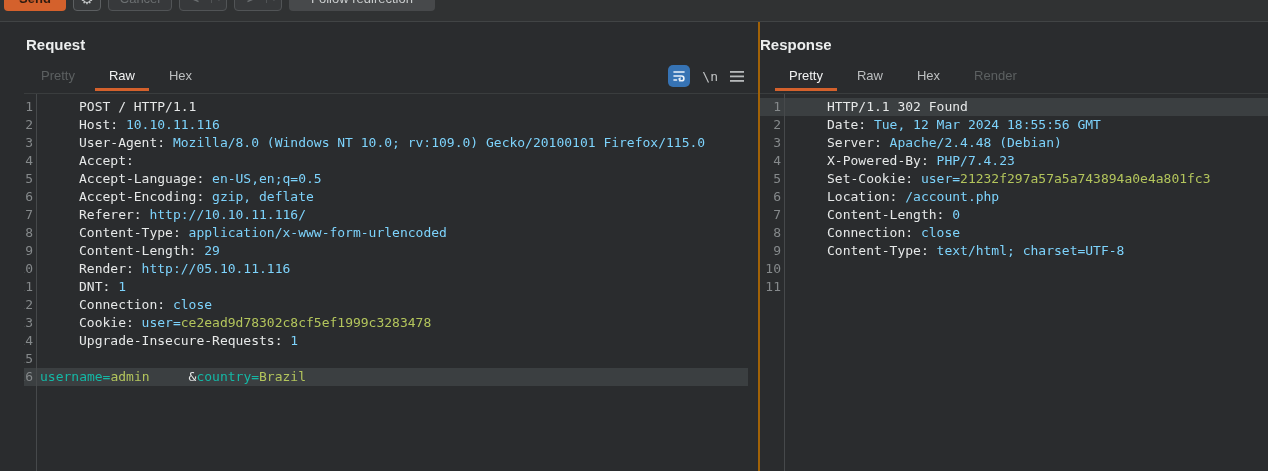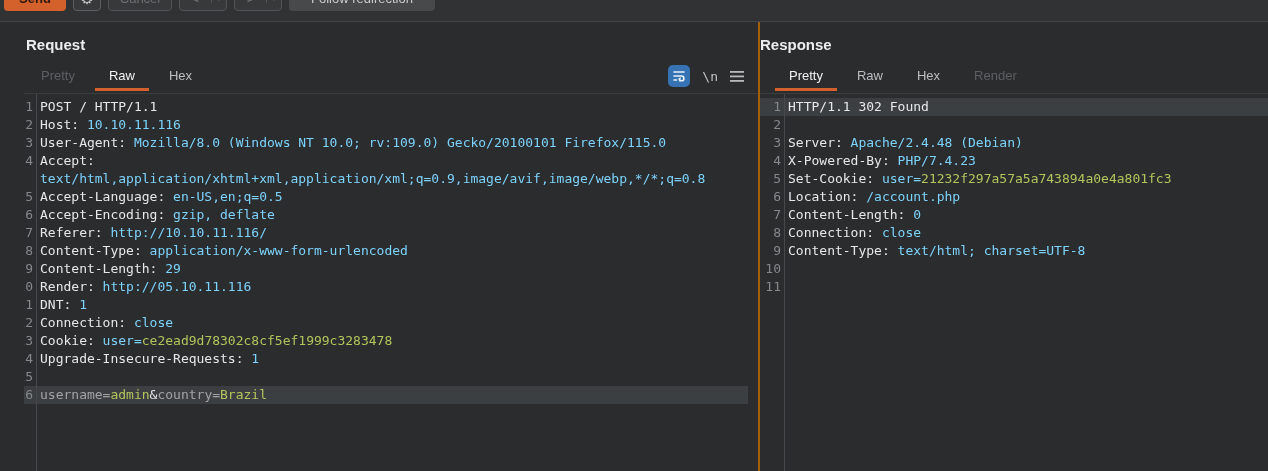--- a/index.html
+++ b/index.html
@@ -54,24 +54,24 @@
   .row { display:flex; min-height:18px; line-height:18px; }
   .row.hl { background:#3b3f41; }
   .pane-request .row.hl { margin-right:10px; }
 
   .gutter { flex:none; position:relative; overflow:hidden; color:#85898b; }
   .pane-request  .gutter { width:12px; }
   .pane-response .gutter { width:24px; }
   .gutter span { position:absolute; right:3px; }
 
   .code { white-space:pre; padding-left:4px; }
-  .c-p { color:#e6e8e8; }   
+  .c-p { color:#e6e8e8;margin-left:39px; }   
   .c-v { color:#7dd3fc; }   
   .c-g { color:#b3c55c; }   
-  .c-b { color:#a3a3a3; }   
+  .c-b { color:#14b8a6; }   
 </style>
 </head>
 <body>
 
 <div class="toolbar">
   <div class="toolbar-row">
     <div class="btn btn-send">Send</div>
     <div class="btn btn-gear">
       <span>⚙</span>
     </div>
@@ -135,26 +135,20 @@
           <span class="code"><span class="c-p">User-Agent:</span><span class="c-v"> Mozilla/8.0 (Windows NT 10.0; rv:109.0) Gecko/20100101 Firefox/115.0</span></span>
         </div>
         <div class="row">
           <span class="gutter">
             <span>4</span>
           </span>
           <span class="code"><span class="c-p">Accept:</span></span>
         </div>
         <div class="row">
           <span class="gutter">
-            <span></span>
-          </span>
-          <span class="code"><span class="c-v">text/html,application/xhtml+xml,application/xml;q=0.9,image/avif,image/webp,*/*;q=0.8</span></span>
-        </div>
-        <div class="row">
-          <span class="gutter">
             <span>5</span>
           </span>
           <span class="code"><span class="c-p">Accept-Language:</span><span class="c-v"> en-US,en;q=0.5</span></span>
         </div>
         <div class="row">
           <span class="gutter">
             <span>6</span>
           </span>
           <span class="code"><span class="c-p">Accept-Encoding:</span><span class="c-v"> gzip, deflate</span></span>
         </div>
@@ -233,20 +227,21 @@
         <div class="row hl">
           <span class="gutter">
             <span>1</span>
           </span>
           <span class="code"><span class="c-p">HTTP/1.1 302 Found</span></span>
         </div>
         <div class="row">
           <span class="gutter">
             <span>2</span>
           </span>
+          <span class="code"><span class="c-p">Date:</span><span class="c-v"> Tue, 12 Mar 2024 18:55:56 GMT</span></span>
         </div>
         <div class="row">
           <span class="gutter">
             <span>3</span>
           </span>
           <span class="code"><span class="c-p">Server:</span><span class="c-v"> Apache/2.4.48 (Debian)</span></span>
         </div>
         <div class="row">
           <span class="gutter">
             <span>4</span>

